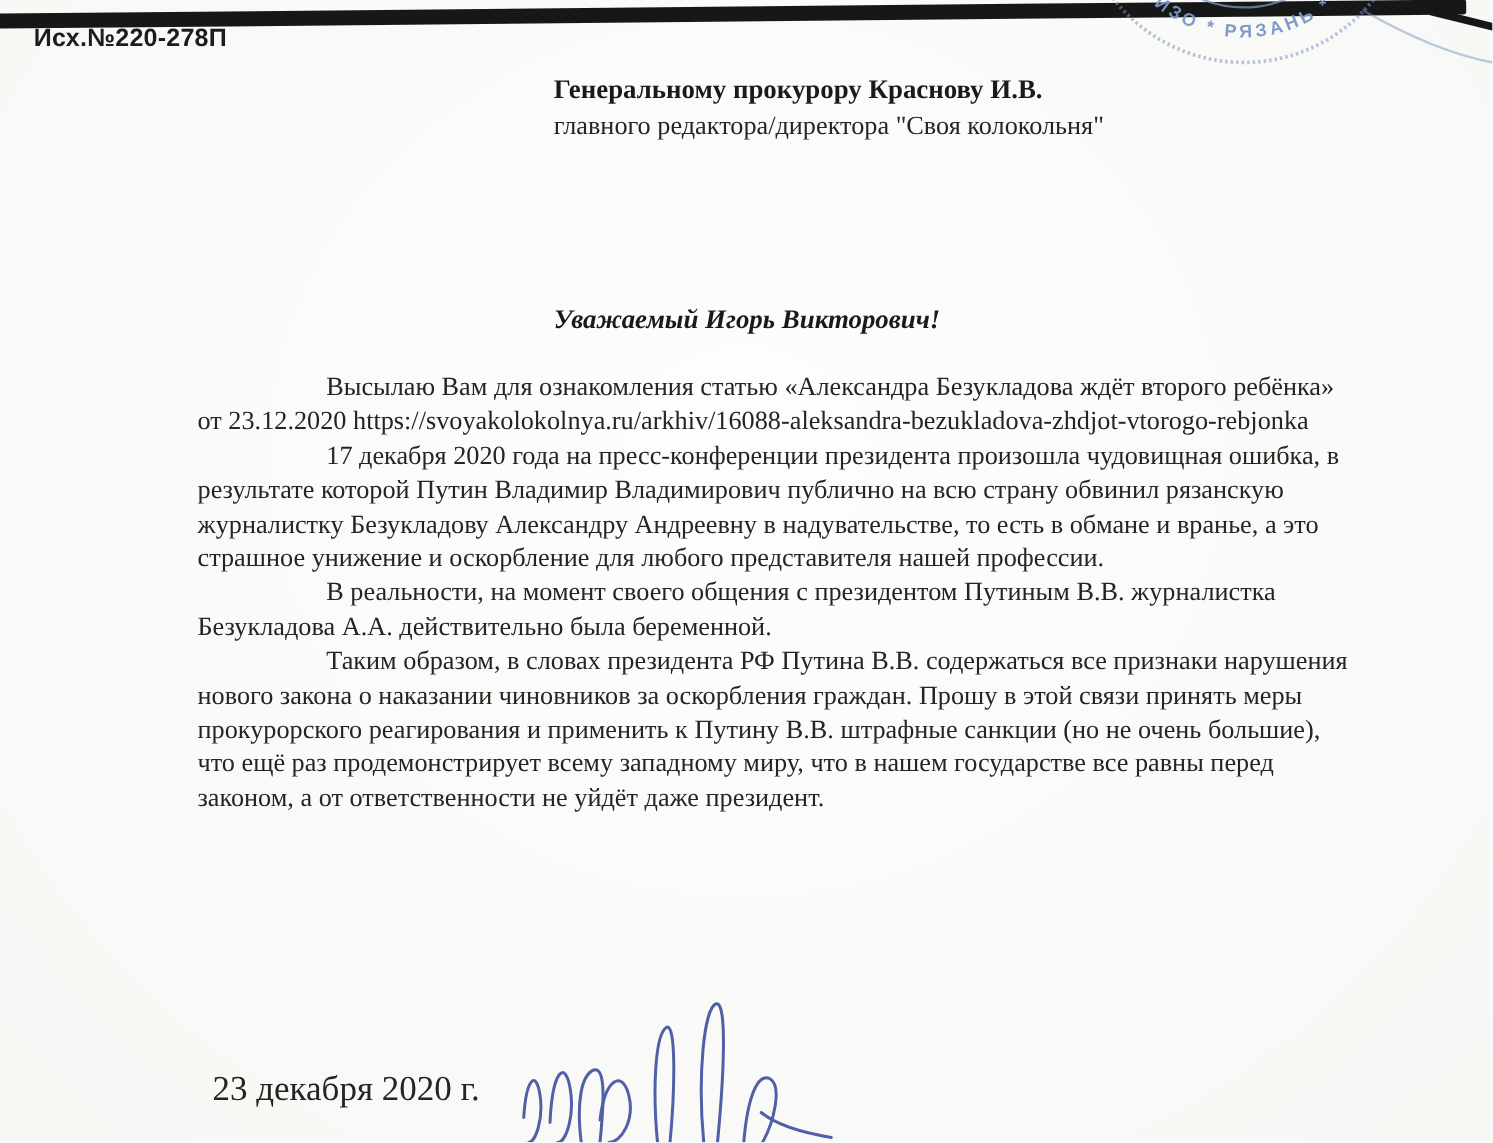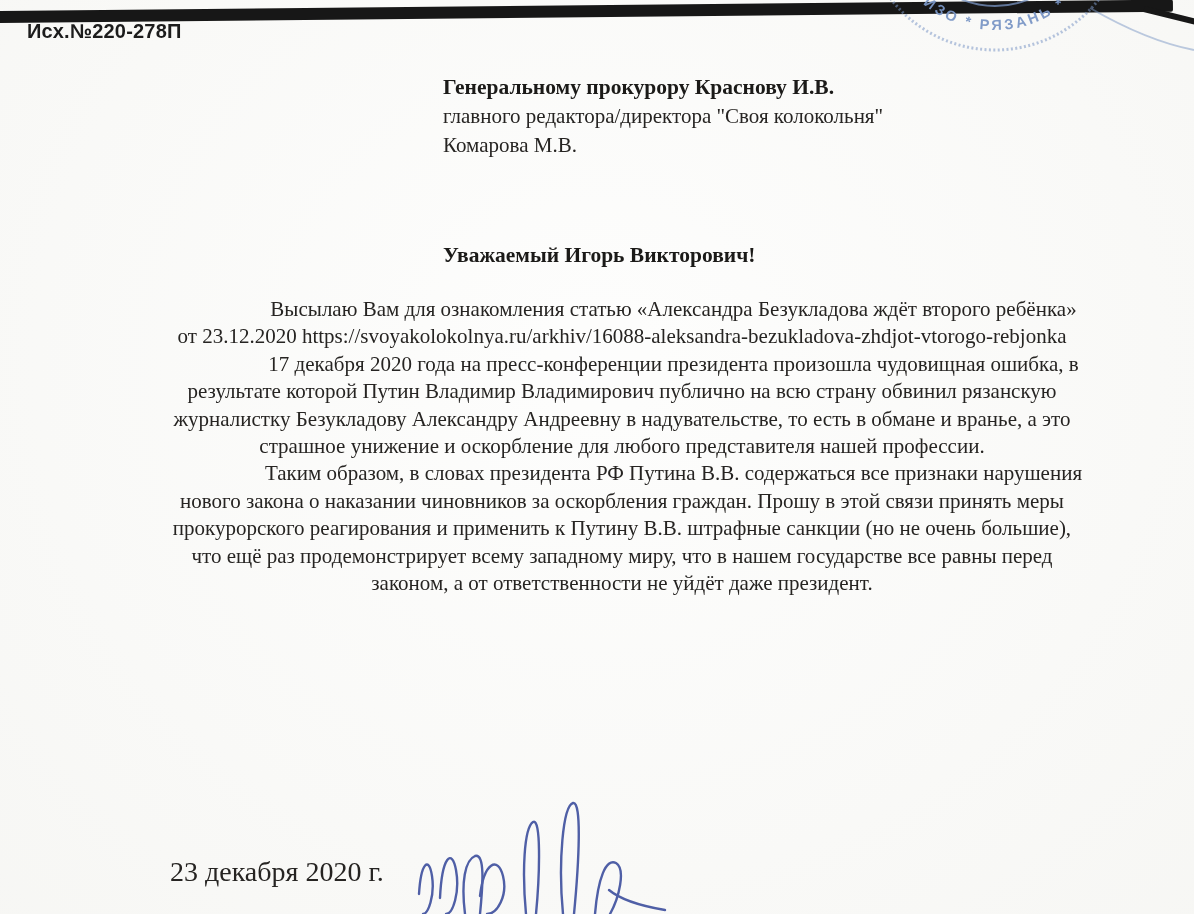--- a/index.html
+++ b/index.html
@@ -52,21 +52,21 @@
     top: 20px;
     font-family: "Liberation Sans", sans-serif;
     font-weight: bold;
     font-size: 20px;
     color: #1c1c1c;
     letter-spacing: 0.2px;
   }
   .recipient {
     position: absolute;
     left: 443px;
-    top: 73px;
+    top: 57px;
     font-size: 21px;
     line-height: 29px;
     white-space: nowrap;
     font-family: Liberation Serif, serif;
   }
   .recipient .r1 {
     font-weight: bold;
     color: #1b1a18;
     font-size: 21.5px;
   }
@@ -80,30 +80,30 @@
     font-size: 21.5px;
     color: #1b1a18;
   }
   .salutation {
     position: absolute;
     left: 443px;
     top: 243px;
     font-weight: bold;
     font-size: 21.5px;
     color: #1b1a18;
+    font-style: italic;
   }
   .bodytext {
     position: absolute;
     left: 158px;
     top: 296px;
     width: 928px;
     font-size: 21px;
     line-height: 27.4px;
     color: #262422;
-    text-align: center;
   }
   .bodytext p {
     margin: 0;
     text-indent: 103px;
     overflow-wrap: break-word;
   }
   .date {
     position: absolute;
     left: 170px;
     top: 856px;
@@ -137,29 +137,29 @@
     <text font-family="Liberation Sans, sans-serif" font-size="14.5" font-weight="bold" fill="#7b97c6" letter-spacing="3" opacity="0.95">
       <textPath href="#stampTextArc" startOffset="50%" text-anchor="middle">ИЗО * РЯЗАНЬ *</textPath>
     </text>
   </svg>
 
   <div class="ref">Исх.№220-278П</div>
 
   <div class="recipient">
     <div class="r1">Генеральному прокурору Краснову И.В.</div>
     <div class="r2">главного редактора/директора "Своя колокольня"</div>
-    <div class="r3">Комарова М.В.</div>
   </div>
 
 
   <div class="salutation">Уважаемый Игорь Викторович!</div>
 
   <div class="bodytext">
     <p>Высылаю Вам для ознакомления статью «Александра Безукладова ждёт второго ребёнка» от 23.12.2020 https://svoyakolokolnya.ru/arkhiv/16088-aleksandra-bezukladova-zhdjot-vtorogo-rebjonka</p>
     <p>17 декабря 2020 года на пресс-конференции президента произошла чудовищная ошибка, в результате которой Путин Владимир Владимирович публично на всю страну обвинил рязанскую журналистку Безукладову Александру Андреевну в надувательстве, то есть в обмане и вранье, а это страшное унижение и оскорбление для любого представителя нашей профессии.</p>
+    <p>В реальности, на момент своего общения с президентом Путиным В.В. журналистка Безукладова А.А. действительно была беременной.</p>
     <p>Таким образом, в словах президента РФ Путина В.В. содержаться все признаки нарушения нового закона о наказании чиновников за оскорбления граждан. Прошу в этой связи принять меры прокурорского реагирования и применить к Путину В.В. штрафные санкции (но не очень большие), что ещё раз продемонстрирует всему западному миру, что в нашем государстве все равны перед законом, а от ответственности не уйдёт даже президент.</p>
   </div>
 
   <div class="date">23 декабря 2020 г.</div>
 
   <svg class="signature-svg" viewBox="0 0 284 114">
     <g fill="none" stroke="#3d4f9e" stroke-width="2.4" stroke-linecap="round" opacity="0.9">
       <path d="M 6 94 C 8 62 16 56 19 76 C 22 96 15 114 10 114"></path>
       <path d="M 27 98 C 29 56 39 48 43 70 C 47 92 40 114 33 114"></path>
       <path d="M 52 114 C 48 82 52 60 62 56 C 72 53 70 84 67 114"></path>

